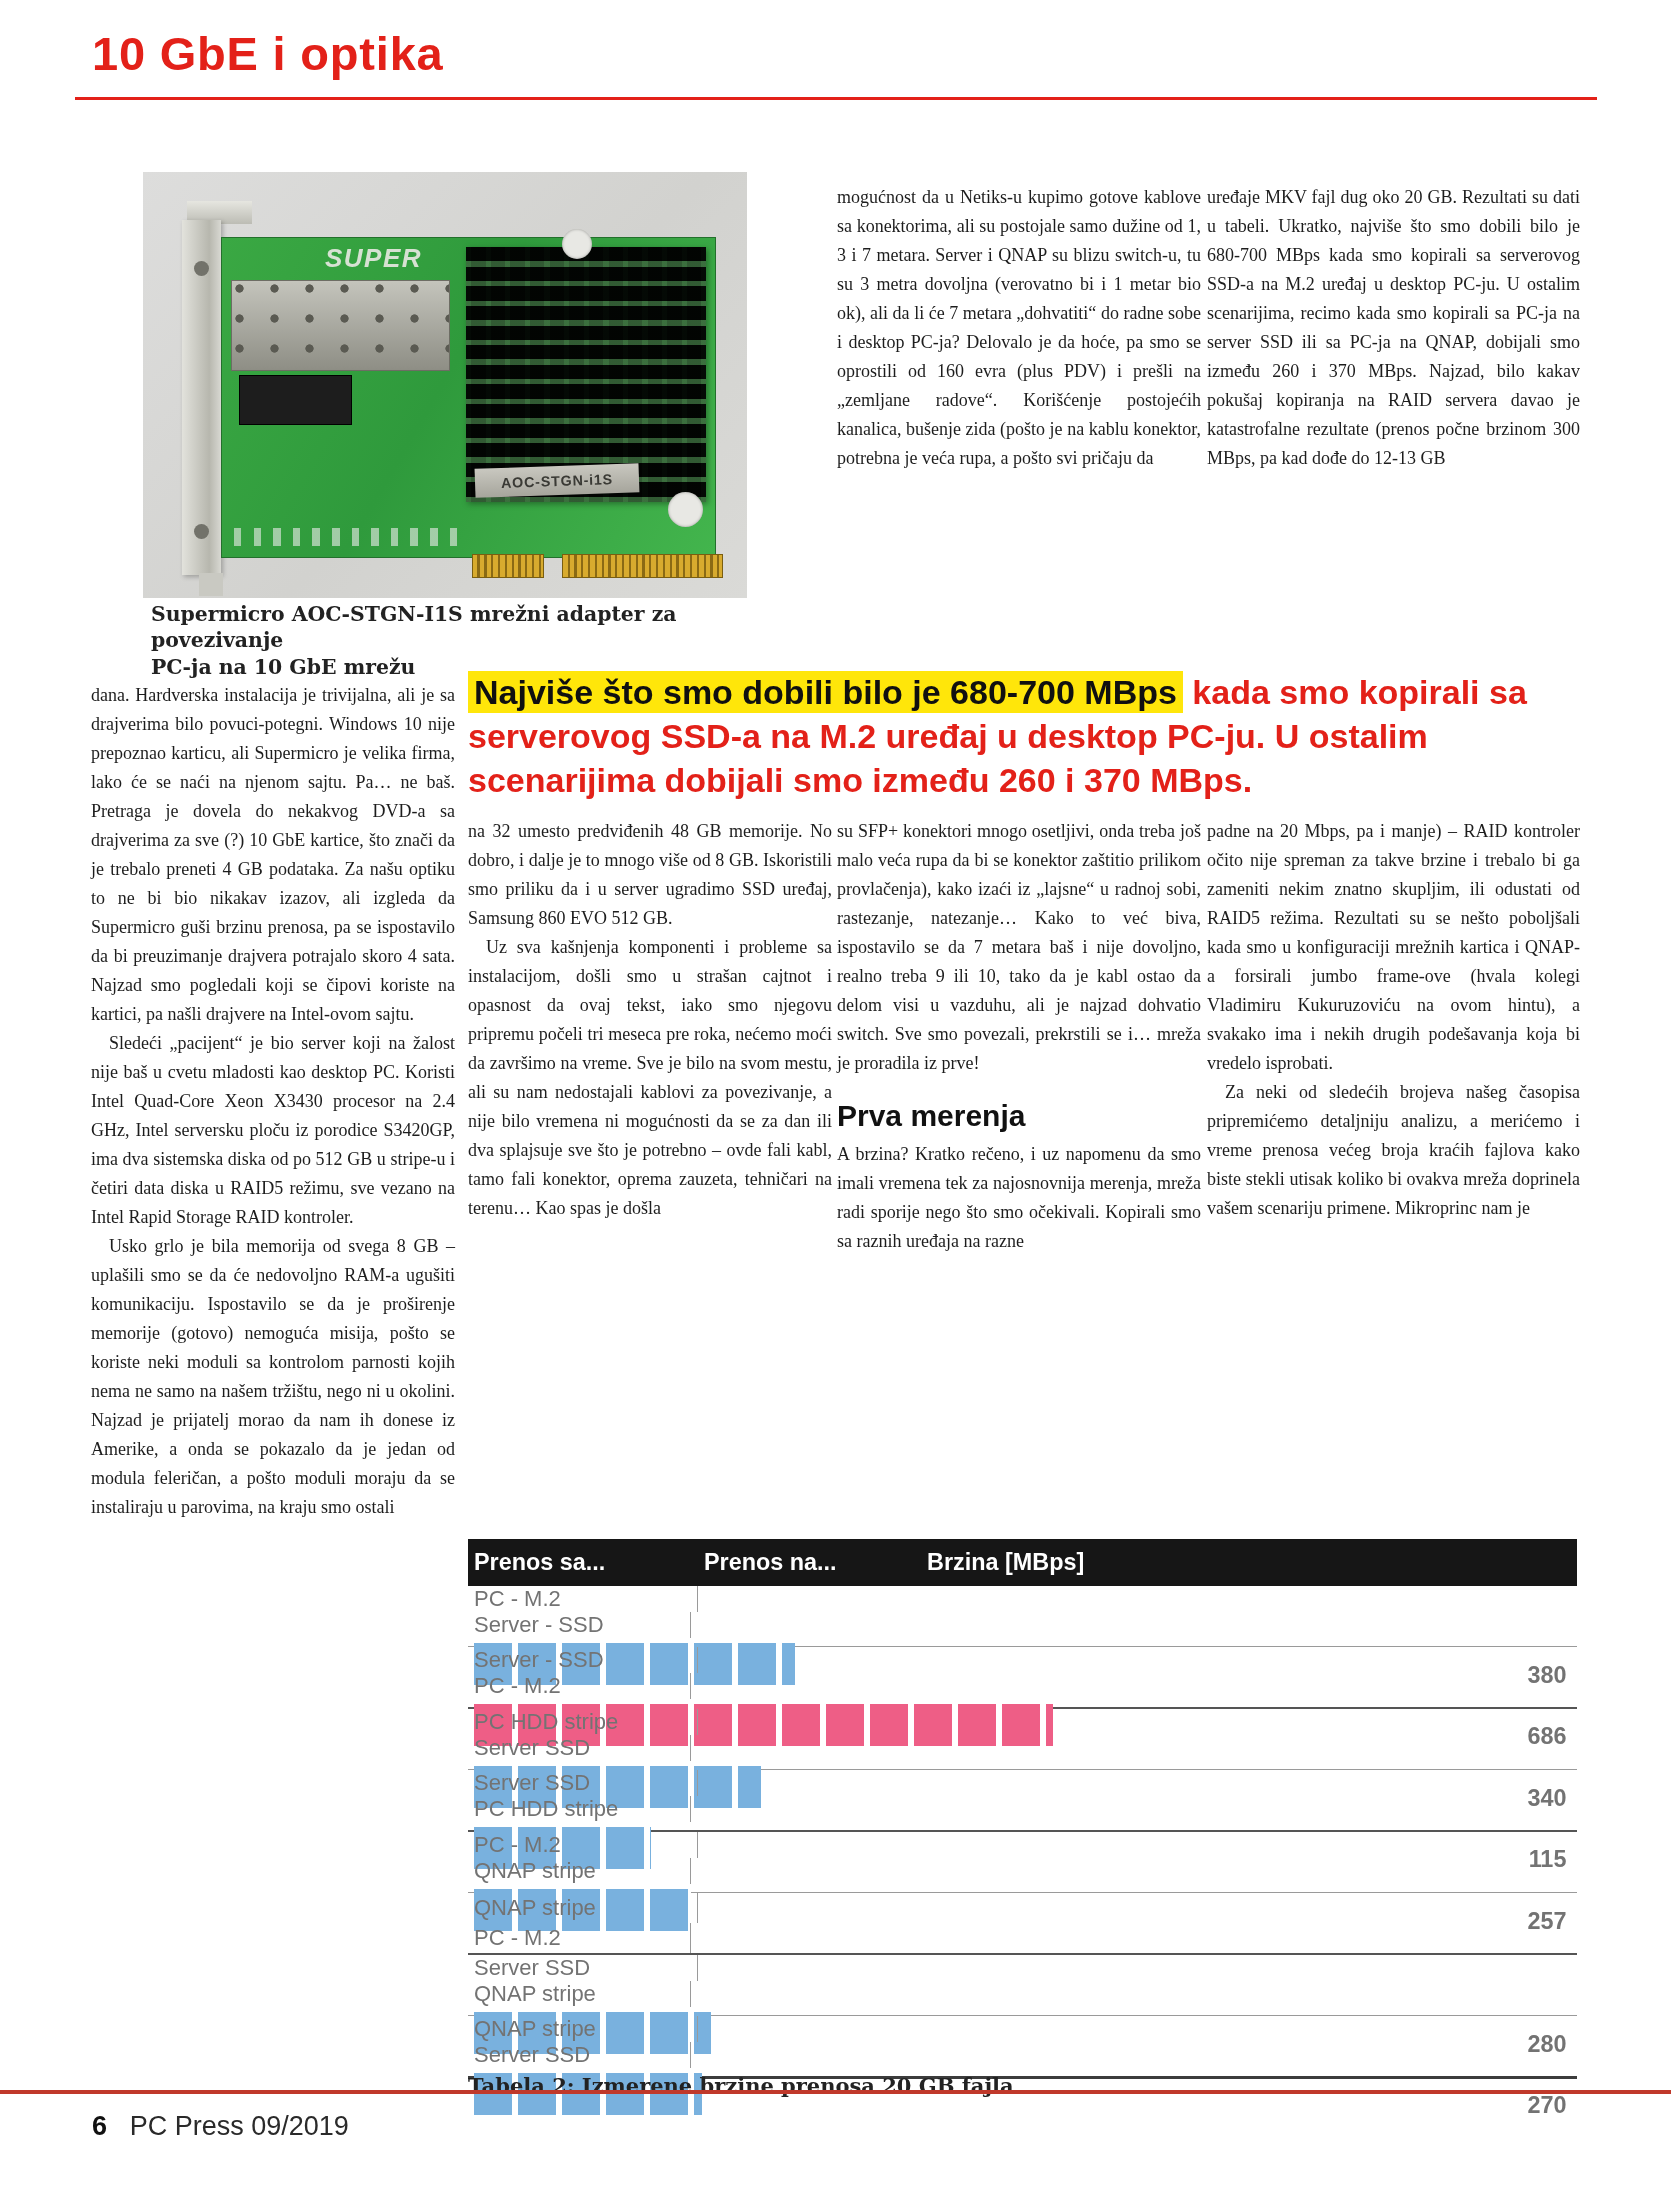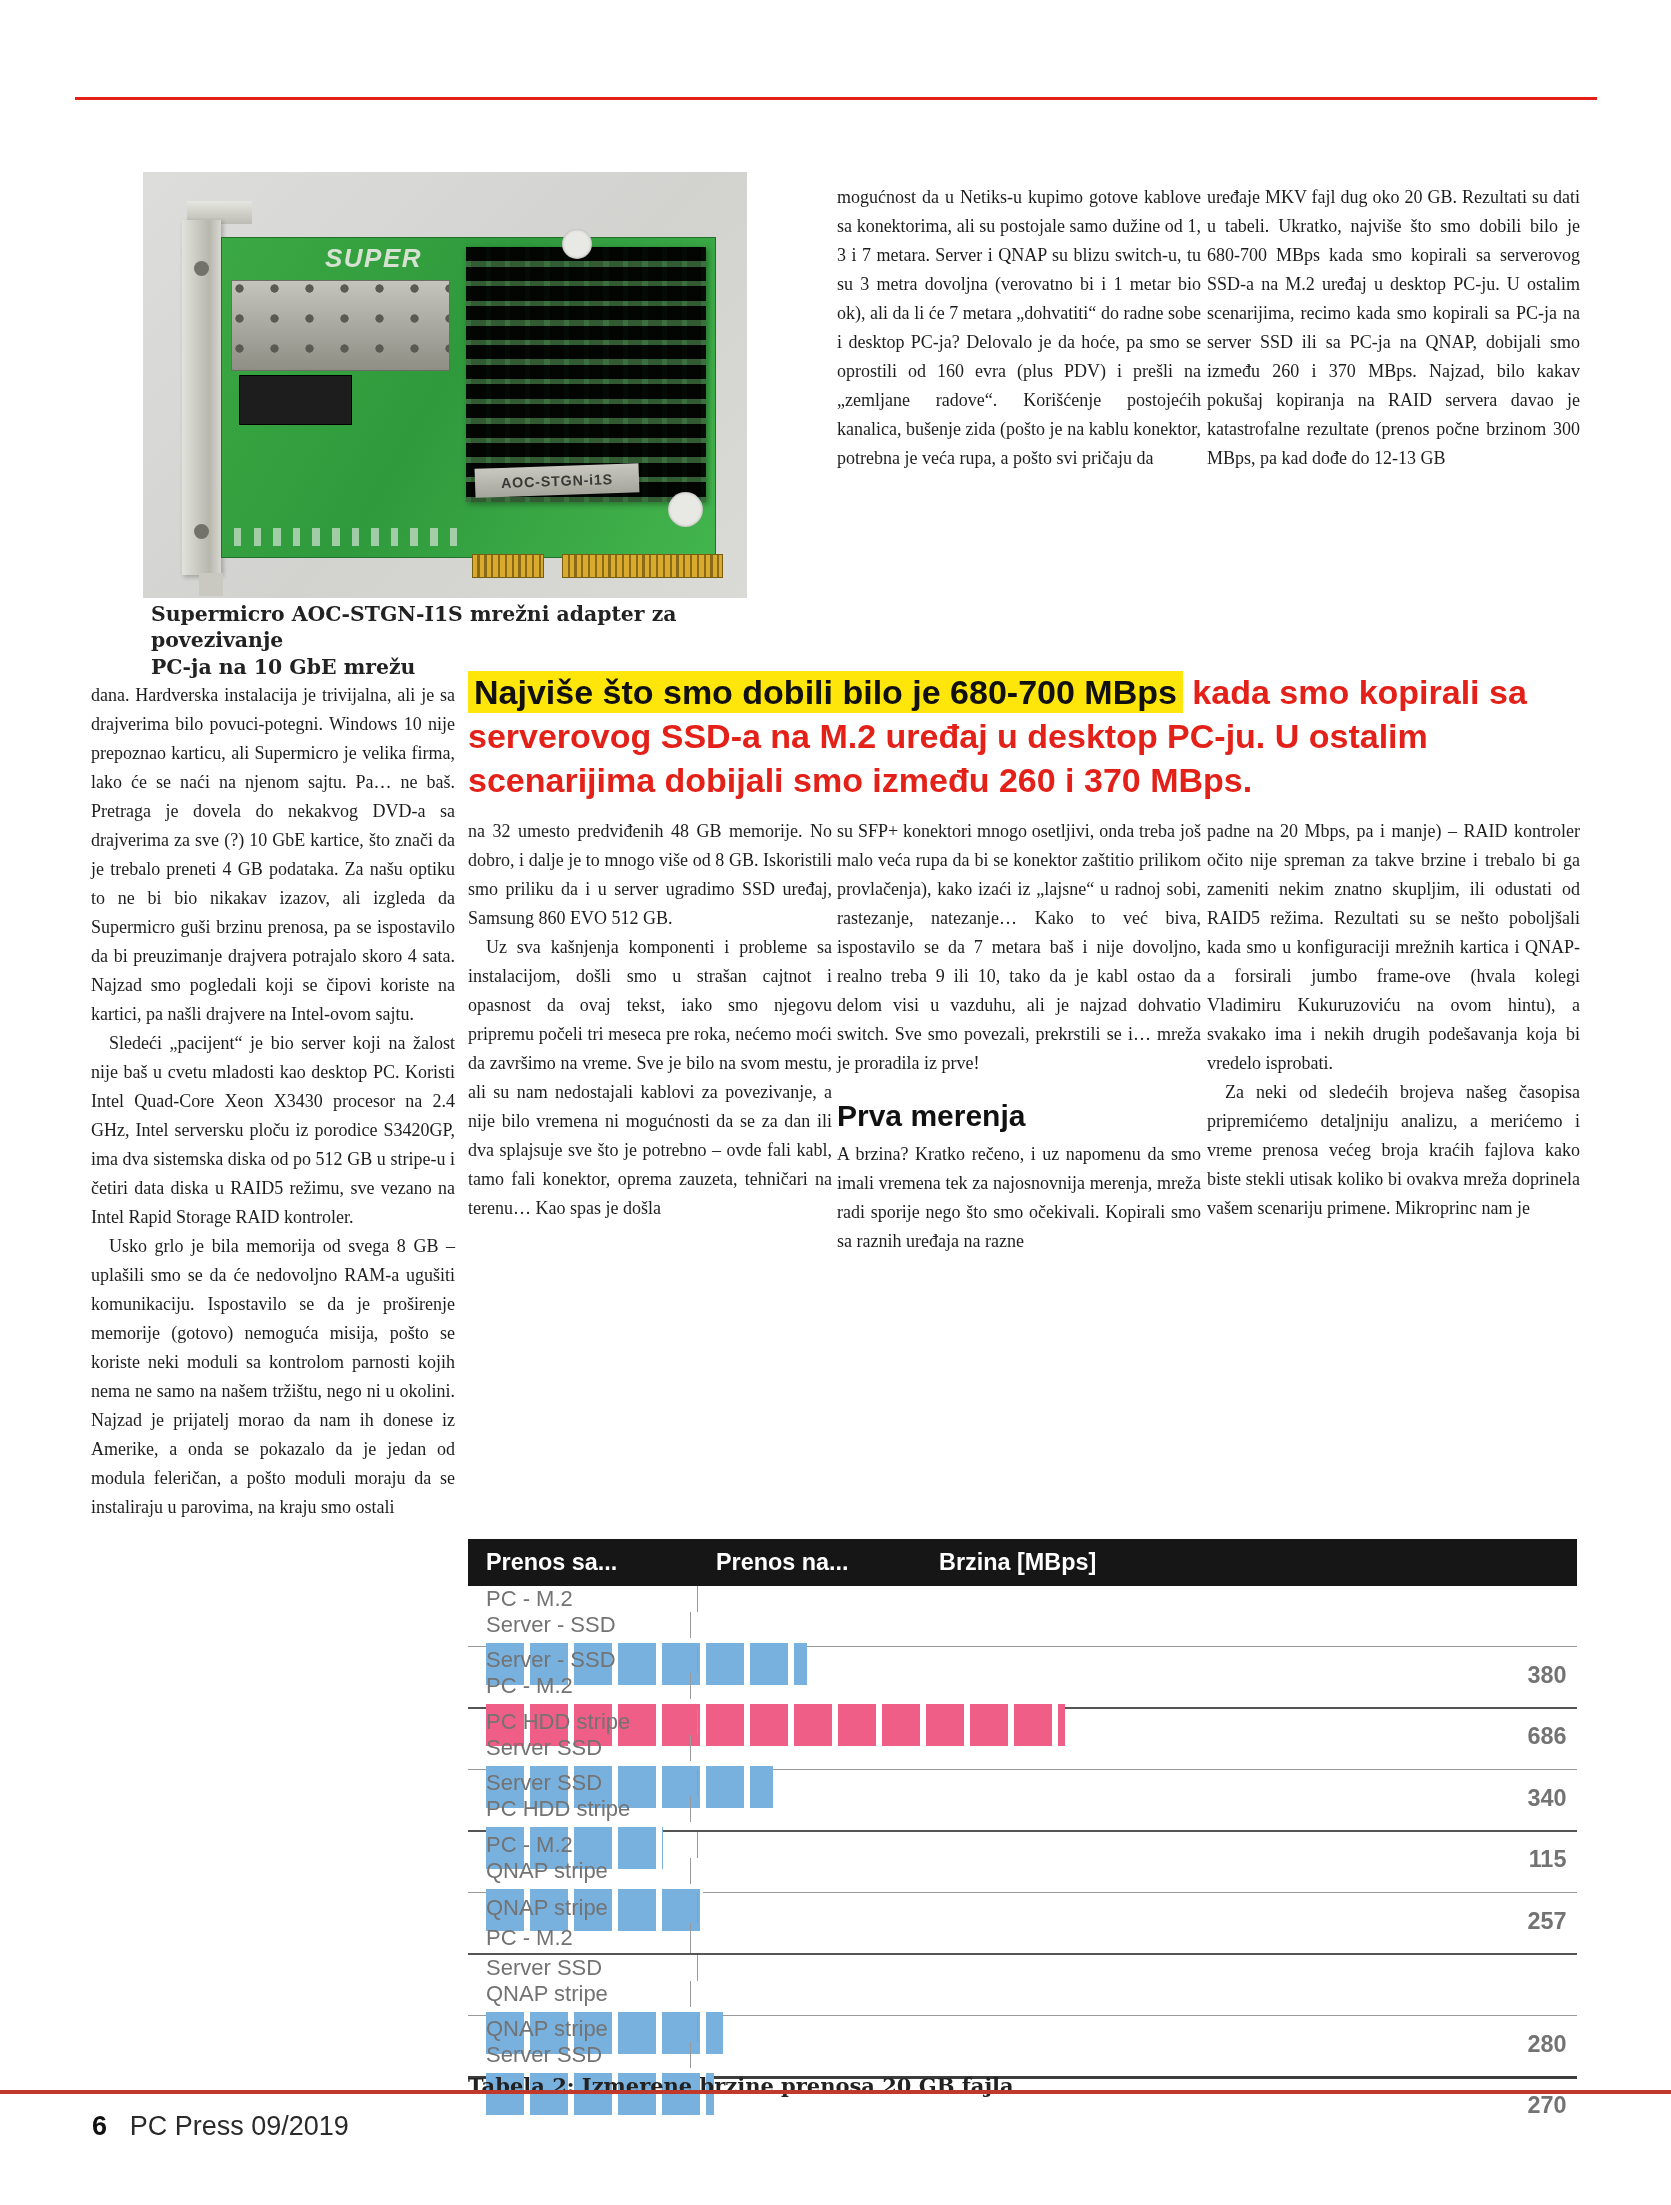--- a/index.html
+++ b/index.html
@@ -68,21 +68,21 @@
         font-size:34px;line-height:44px;text-align:left;}
   .quote .hl{background:var(--highlight-yellow,#ffe60a);color:#101010;padding:2.3px 6px;
         -webkit-box-decoration-break:clone;box-decoration-break:clone;}
   .quote .red{color:var(--accent-red,#e32119);}
 
   
   .tbl{position:absolute;left:468px;top:1539px;width:1109px;
         font-family:"Liberation Sans",sans-serif;border-bottom:3.8px solid #3c3c3c;}
   .tbl-header{display:flex;background:var(--table-header-bg,#161616);color:#fff;
         font-weight:bold;font-size:23.4px;height:47px;align-items:center;}
-  .cell{box-sizing:border-box;padding-left:18px;display:flex;align-items:center;height:100%;}
+  .cell{box-sizing:border-box;padding-left:6px;display:flex;align-items:center;height:100%;}
   .c1{width:230px;}
   .c2{width:223px;}
   .c3{flex:1;padding-right:10.6px;}
   .tbl-row{display:flex;height:60px;border-top:1.5px solid #9a9a9a;font-size:22px;color:#737373;flex-direction:column;}
   .tbl-row:nth-child(odd){border-top:2.3px solid #555;}
   .tbl-row:first-child{border-top:none;}
   .tbl-row .c1,.tbl-row .c2{border-right:1.5px solid #9a9a9a;}
   .bar{height:42px;}
   .bar.blue{background-image:repeating-linear-gradient(90deg,var(--bar-blue,#79b1de) 0 38px,#ffffff 38px 44px);}
   .bar.pink{background-image:repeating-linear-gradient(90deg,var(--bar-pink,#ee5e86) 0 38px,#ffffff 38px 44px);}
@@ -95,20 +95,21 @@
         background:var(--footer-rule-red,#c0392b);}
   .footer{position:absolute;left:92px;top:2111px;display:flex;gap:22.6px;align-items:baseline;
         font-family:"Liberation Sans",sans-serif;font-size:27px;color:#2a2a2a;}
   .footer .num{font-weight:bold;color:#111;}
 </style>
 </head>
 <body>
 
 <div class="page">
 
+  <div class="masthead-title">10 GbE i optika</div>
   <div class="masthead-rule"></div>
 
   <div class="photo">
     <div class="bracket-tab"></div>
     <div class="bracket"></div>
     <div class="bracket-tail"></div>
     <div class="screw" style="left:51px;top:89px;"></div>
     <div class="screw" style="left:51px;top:352px;"></div>
     <div class="pcb">
       <div class="brand-marking">SUPER</div>

